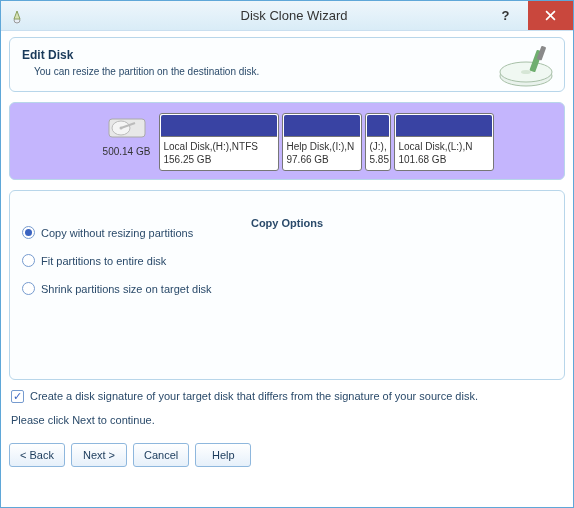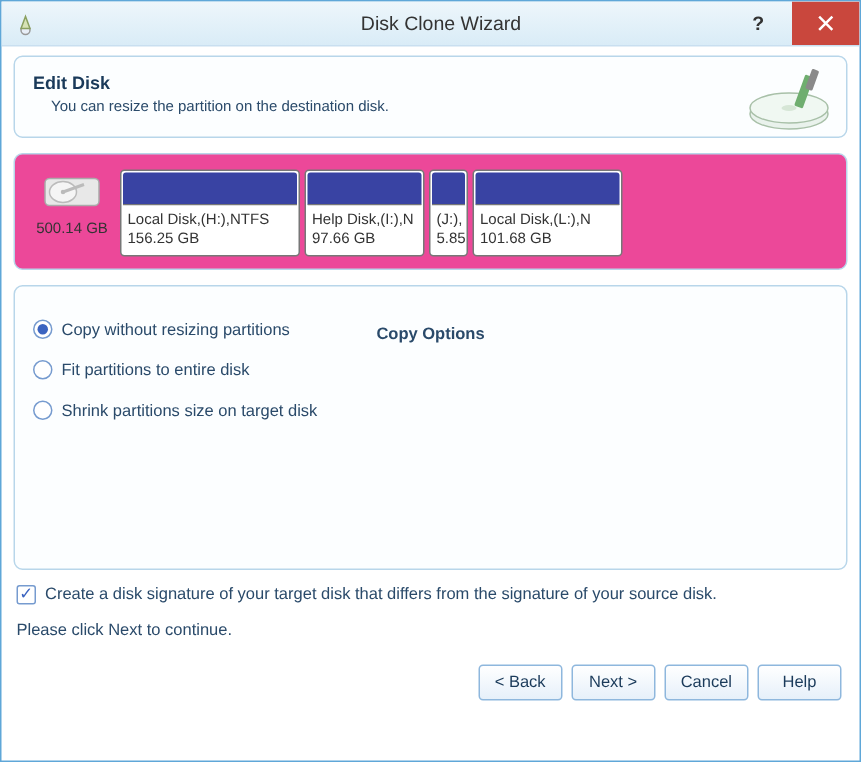--- a/index.html
+++ b/index.html
@@ -73,25 +73,26 @@
   }
   .header .art {
     position: absolute;
     right: 10px;
     top: 6px;
   }
 
   .disk-panel {
     border: 1px solid #b8d6ea;
     border-radius: 6px;
-    background: #ec4899;
-    padding: 10px 8px 8px 8px;
+    background: #c4b5fd;
+    padding: 10px 8px 8px 24px;
     display: flex;
     gap: 2px;
     align-items: stretch;
+    justify-content: center;
   }
   .disk-icon-col {
     width: 60px;
     text-align: center;
     align-self: flex-start;
   }
   .disk-icon-col .cap {
     font-size: 10px;
     color: #333;
     margin-top: 3px;
@@ -137,21 +138,21 @@
     font-weight: bold;
     color: #2a4a6a;
     background: transparent;
     padding-top: 4px;
     margin-top: 23px;
   }
   .radio-row {
     display: flex;
     align-items: center;
     gap: 6px;
-    margin: 2px 0 14px 2px;
+    margin: 15px 0 14px 2px;
     font-size: 11px;
     color: #2a4a6a;
     cursor: pointer;
   }
   .radio {
     width: 13px; height: 13px;
     border: 1px solid #769bcf;
     border-radius: 50%;
     display: flex;
     align-items: center;
@@ -188,21 +189,20 @@
     align-items: center;
     justify-content: center;
     font-size: 11px;
     color: #3a63c0;
     line-height: 1;
   }
 
   .button-bar {
     margin-top: 14px;
     display: flex;
-    justify-content: flex-end;
     gap: 6px;
     padding-right: 4px;
   }
   .btn {
     min-width: 56px;
     height: 24px;
     padding: 0 10px;
     border: 1px solid #8eb7dd;
     border-radius: 3px;
     background: linear-gradient(#ffffff, #e6f0fa);

